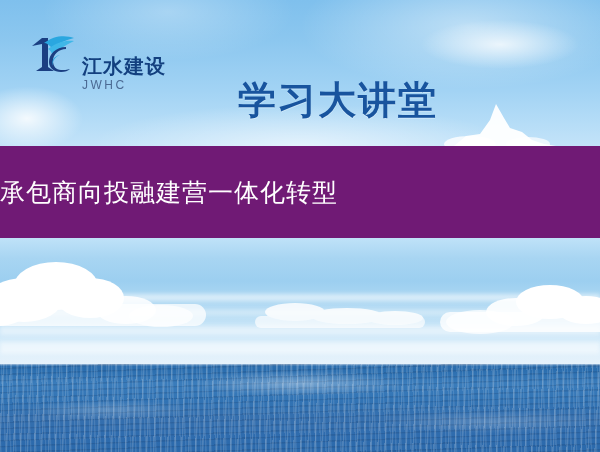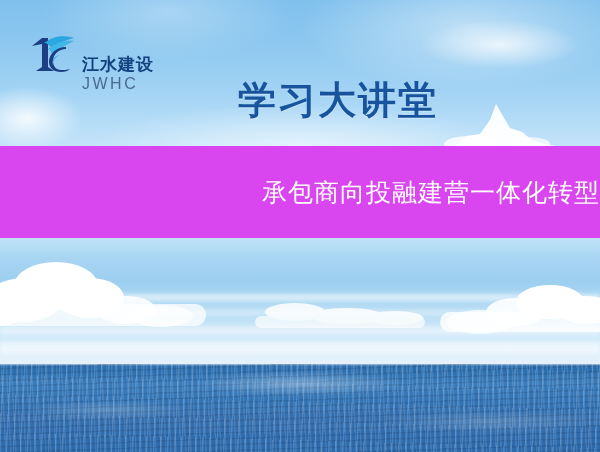--- a/index.html
+++ b/index.html
@@ -36,23 +36,23 @@
   }
   
   .cl-peak{
     position:absolute;right:44px;bottom:0px;width:120px;height:52px;
   }
   .cl-peak svg{display:block;}
 
   
   #banner{
     position:absolute;left:0;top:146px;width:600px;height:92px;
-    background:#d946ef;
+    background:#701a75;
     display:flex;flex-direction:column;
-    align-items:flex-end;justify-content:center;
+    align-items:flex-start;justify-content:center;
     box-sizing:border-box;
   }
   #banner .bline{
     color:#ffffff;
     font-size:25px;
     font-weight:500;
     line-height:33px;
     letter-spacing:1px;
     white-space:nowrap;
     text-align:center;
@@ -113,26 +113,26 @@
   }
 
   
   #logo{
     position:absolute;left:30px;top:16px;
     display:flex;align-items:center;gap:6px;
   }
   #logo .mark{width:46px;height:42px;display:block;}
   #logo .words{display:flex;flex-direction:column;line-height:1;}
   #logo .cn{
-    color:#13407f;font-size:17px;font-weight:bold;letter-spacing:1px;
+    color:#13407f;font-size:20px;font-weight:bold;letter-spacing:1px;
     font-family:"DejaVu Sans","Liberation Sans",sans-serif;
     margin-top:40px;
   }
   #logo .en{
-    color:#4b6a93;font-size:16px;font-weight:normal;letter-spacing:2.5px;
+    color:#4b6a93;font-size:12px;font-weight:normal;letter-spacing:2.5px;
     margin-top:3px;
     font-family:"Liberation Sans",sans-serif;
   }
 </style>
 </head>
 <body>
 
 <div id="slide">
 
   <div class="sky-top">

